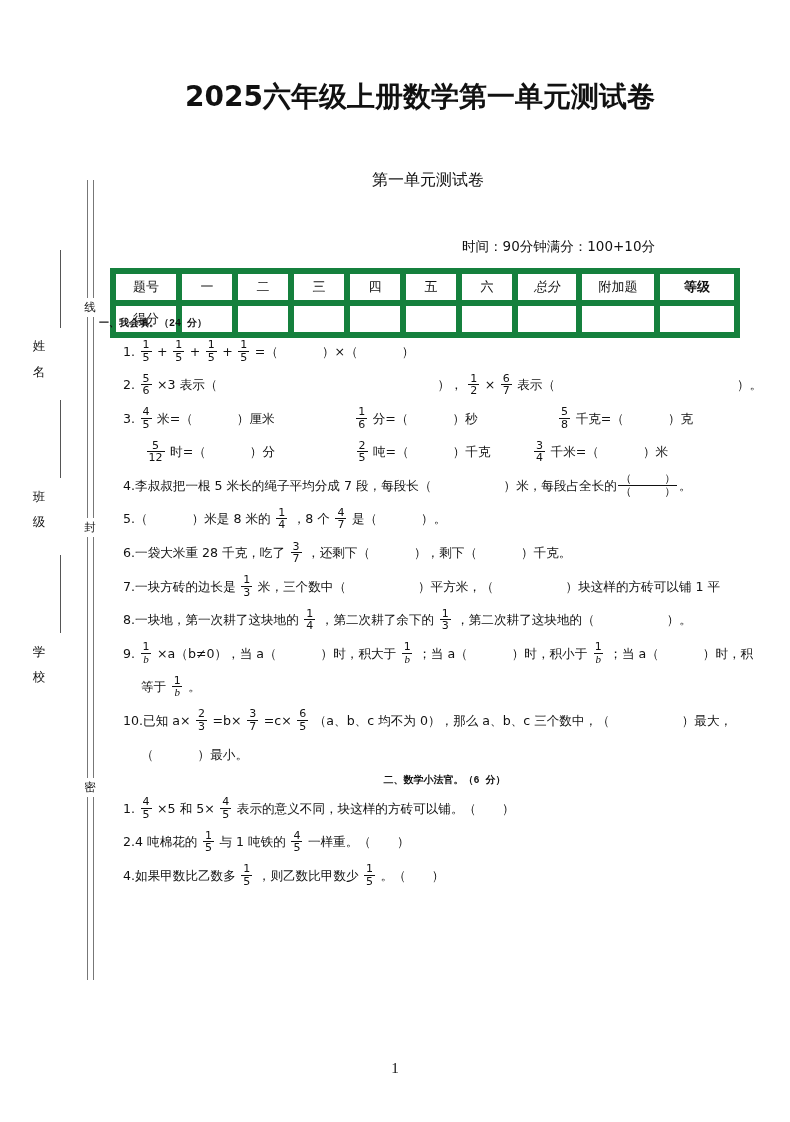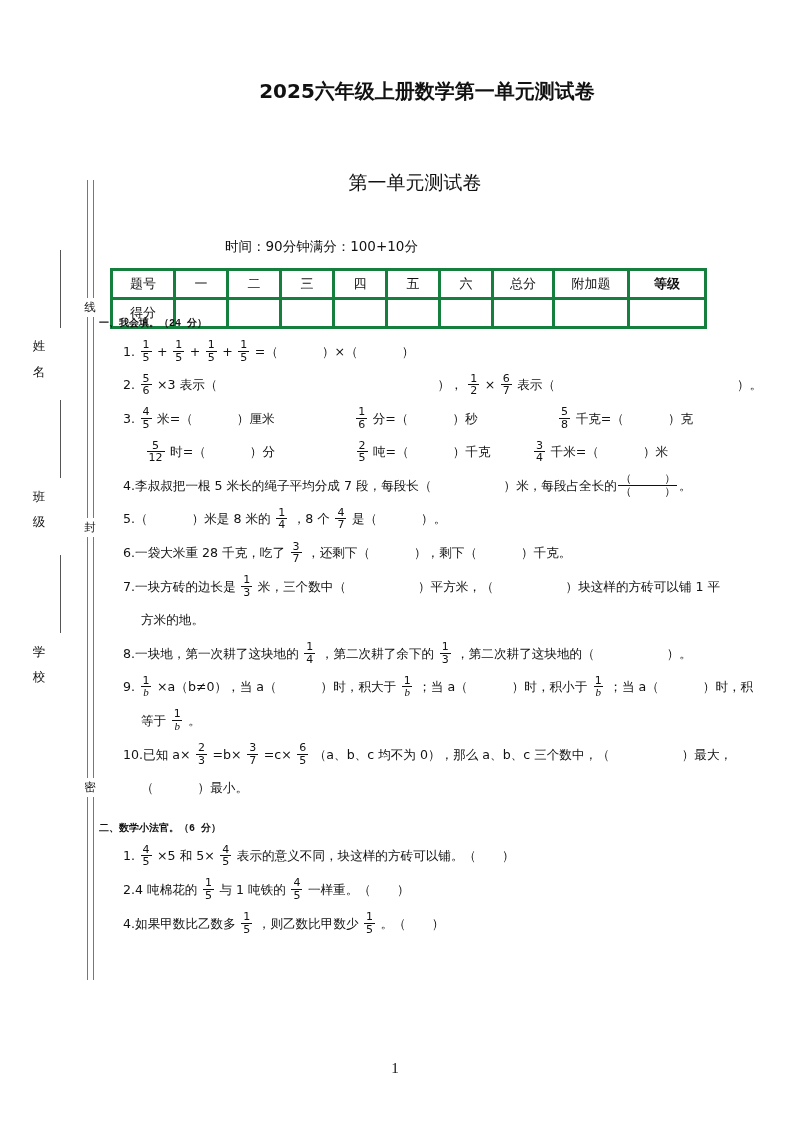--- a/index.html
+++ b/index.html
@@ -61,66 +61,66 @@
 
   
   #sheet {
     position: absolute;
     left: 105px; top: 0;
     width: 685px; height: 1122px;
   }
 
   #main-title {
     position: absolute;
-    left: 12px; top: 78px;
+    left: 5px; top: 78px;
     width: 620px;
     text-align: center;
     font-family: "DejaVu Sans", "Liberation Sans", sans-serif;
     font-weight: bold;
-    font-size: 20px;
+    font-size: 28px;
     letter-spacing: 0px;
     white-space: nowrap;
   }
   #sub-title {
     position: absolute;
-    left: 0; top: 170px;
+    left: 13px; top: 170px;
     width: 620px;
     text-align: center;
     font-family: "DejaVu Sans", "Liberation Sans", sans-serif;
-    font-size: 19px;
+    font-size: 16px;
   }
 
   #exam-info {
     position: absolute;
     left: 120px; top: 238px;
     width: 430px;
     display: flex;
-    justify-content: flex-start;
+    justify-content: flex-end;
     font-size: 13.5px;
     font-family: "DejaVu Sans", "Liberation Sans", sans-serif;
   }
 
   #score-table {
     position: absolute;
     left: 5px; top: 268px;
     width: 589px;
     border-collapse: collapse;
     table-layout: fixed;
   }
   #score-table td {
-    border: 3px solid #15803d;
+    border: 6px solid #15803d;
     height: 24px;
     text-align: center;
     vertical-align: middle;
     font-family: "DejaVu Sans", "Liberation Sans", sans-serif;
     font-size: 13px;
   }
   #score-table td.lbl { width: 58px; }
   #score-table td.num { width: 48px; }
-  #score-table td.tot { width: 56px; }
+  #score-table td.tot { width: 56px; font-style: italic; }
   #score-table td.ext { width: 70px; }
   #score-table td.grd { width: 72px; font-weight: bold; }
 
   
   #content {
     position: absolute;
     left: 0; top: 318px;
     width: 685px;
     font-size: 13.2px;
     line-height: 1.25;
@@ -352,23 +352,20 @@
     </div>
 
     <div class="q">
       <span>7.</span><span>一块方砖的边长是</span>
       <span class="frac">
           <span class="num">1</span>
           <span class="den">3</span>
         </span>
       <span>米，三个数中（</span><span class="sp-l"></span><span>）平方米，（</span><span class="sp-l"></span><span>）块这样的方砖可以铺 1 平</span>
     </div>
-    <div class="q">
-      <span class="indent"></span><span>方米的地。</span>
-    </div>
 
     <div class="q">
       <span>8.</span><span>一块地，第一次耕了这块地的</span>
       <span class="frac">
           <span class="num">1</span>
           <span class="den">4</span>
         </span>
       <span>，第二次耕了余下的</span>
       <span class="frac">
           <span class="num">1</span>
@@ -419,21 +416,21 @@
       <span class="frac">
           <span class="num">6</span>
           <span class="den">5</span>
         </span>
       <span>（a、b、c 均不为 0），那么 a、b、c 三个数中，（</span><span class="sp-l"></span><span>）最大，</span>
     </div>
     <div class="q">
       <span class="indent"></span><span>（</span><span class="sp-m"></span><span>）最小。</span>
     </div>
 
-    <div class="section-head" style="margin-top:20px;">二、数学小法官。（6 分）</div>
+    <div class="section-head" style="margin-top:6px;text-align:center;">二、数学小法官。（6 分）</div>
 
     <div class="q">
       <span>1.</span>
       <span class="frac">
           <span class="num">4</span>
           <span class="den">5</span>
         </span>
       <span>×5 和 5×</span>
       <span class="frac">
           <span class="num">4</span>

